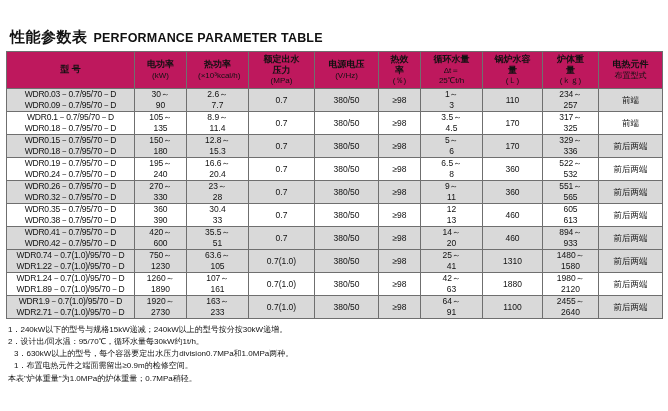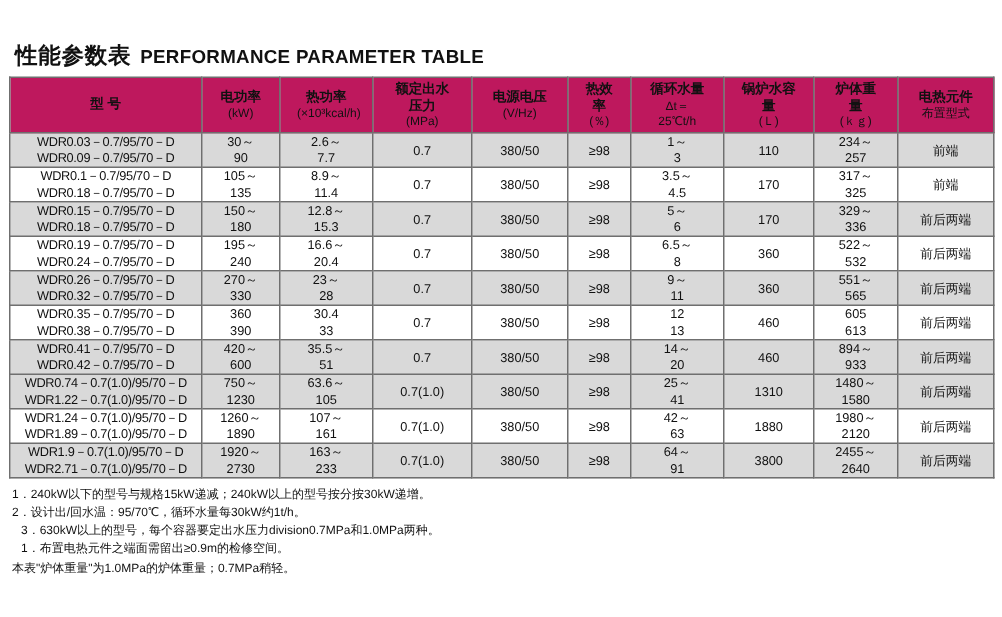--- a/index.html
+++ b/index.html
@@ -208,21 +208,21 @@
           <td class="two-line">前后两端</td>
         </tr>
         <tr class="shade row-h">
           <td class="model">WDR1.9－0.7(1.0)/95/70－D<br>WDR2.71－0.7(1.0)/95/70－D</td>
           <td class="two-line">1920～<br>2730</td>
           <td class="two-line">163～<br>233</td>
           <td class="two-line">0.7(1.0)</td>
           <td class="two-line">380/50</td>
           <td class="two-line">≥98</td>
           <td class="two-line">64～<br>91</td>
-          <td class="two-line">3800</td>
+          <td class="two-line">1100</td>
           <td class="two-line">2455～<br>2640</td>
           <td class="two-line">前后两端</td>
         </tr>
       </tbody>
   </table>
 
   <div class="notes">
     <div class="col">
       <div class="note-line">1．240kW以下的型号与规格15kW递减；240kW以上的型号按分按30kW递增。</div>
       <div class="note-line">2．设计出/回水温：95/70℃，循环水量每30kW约1t/h。</div>

